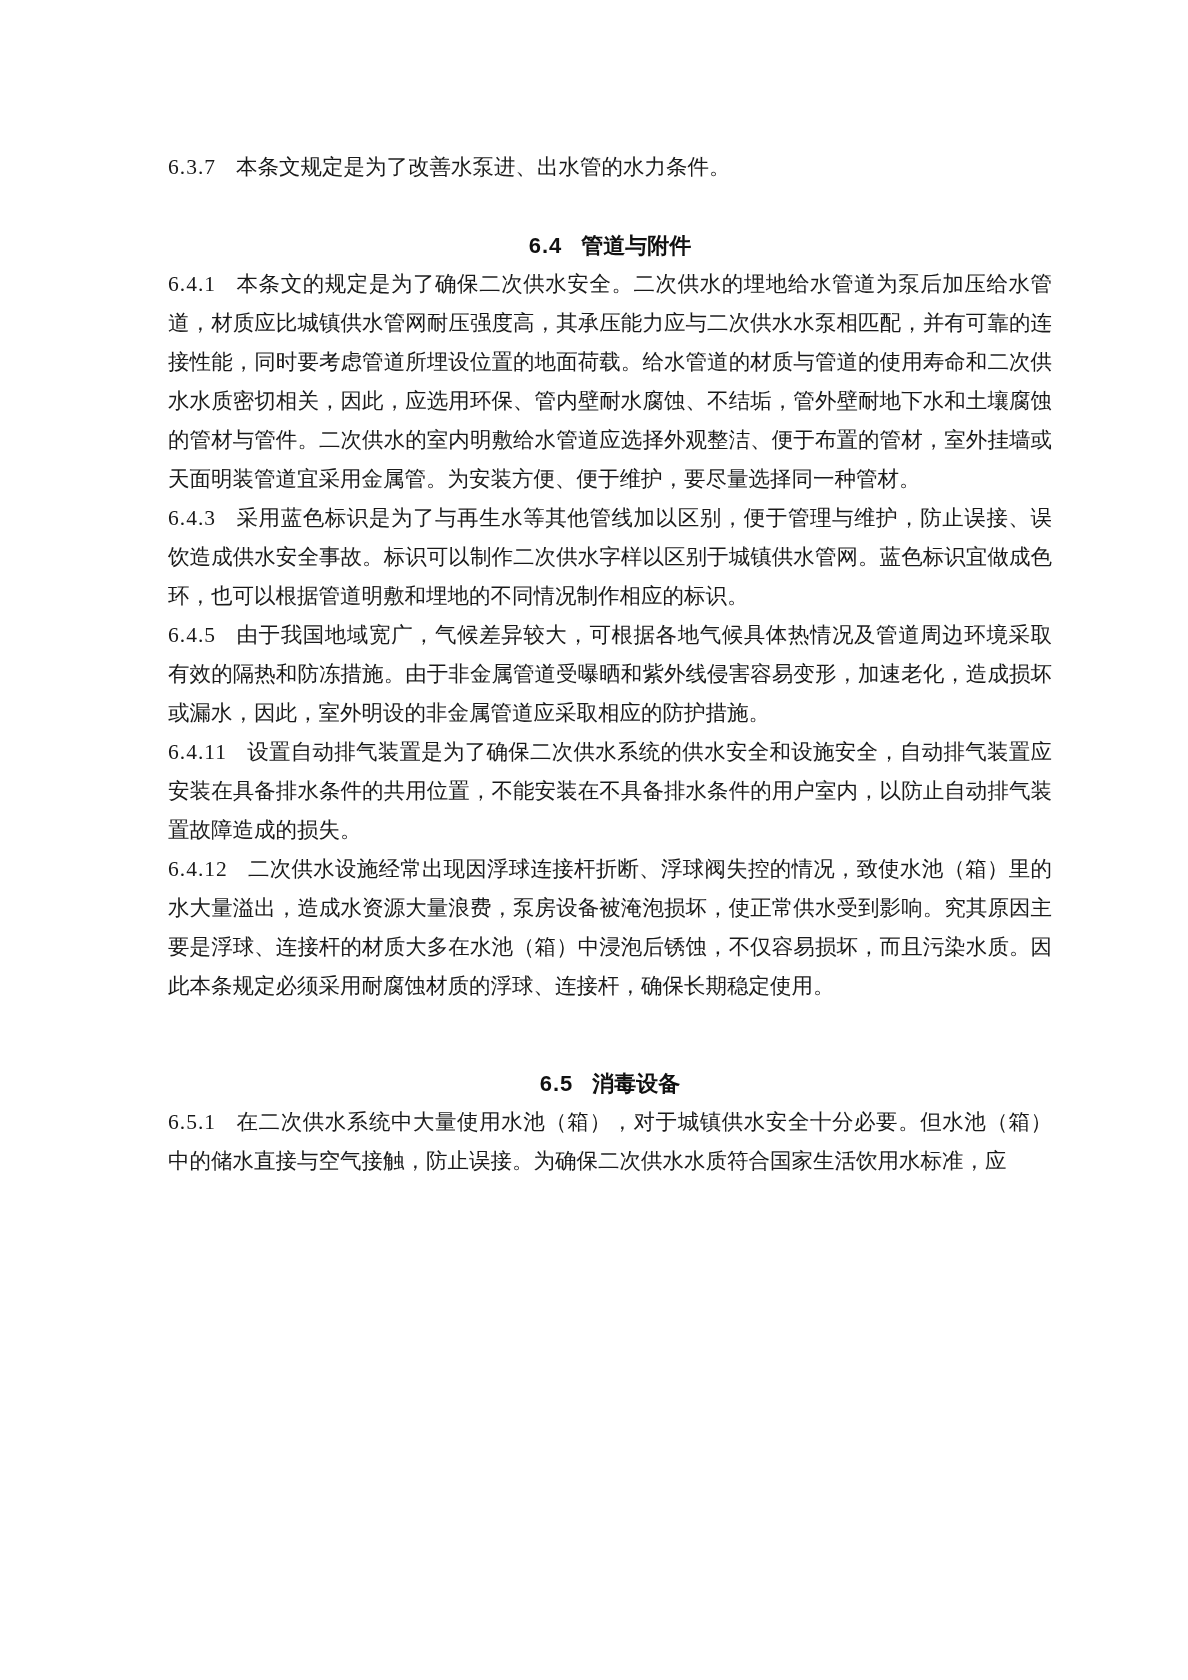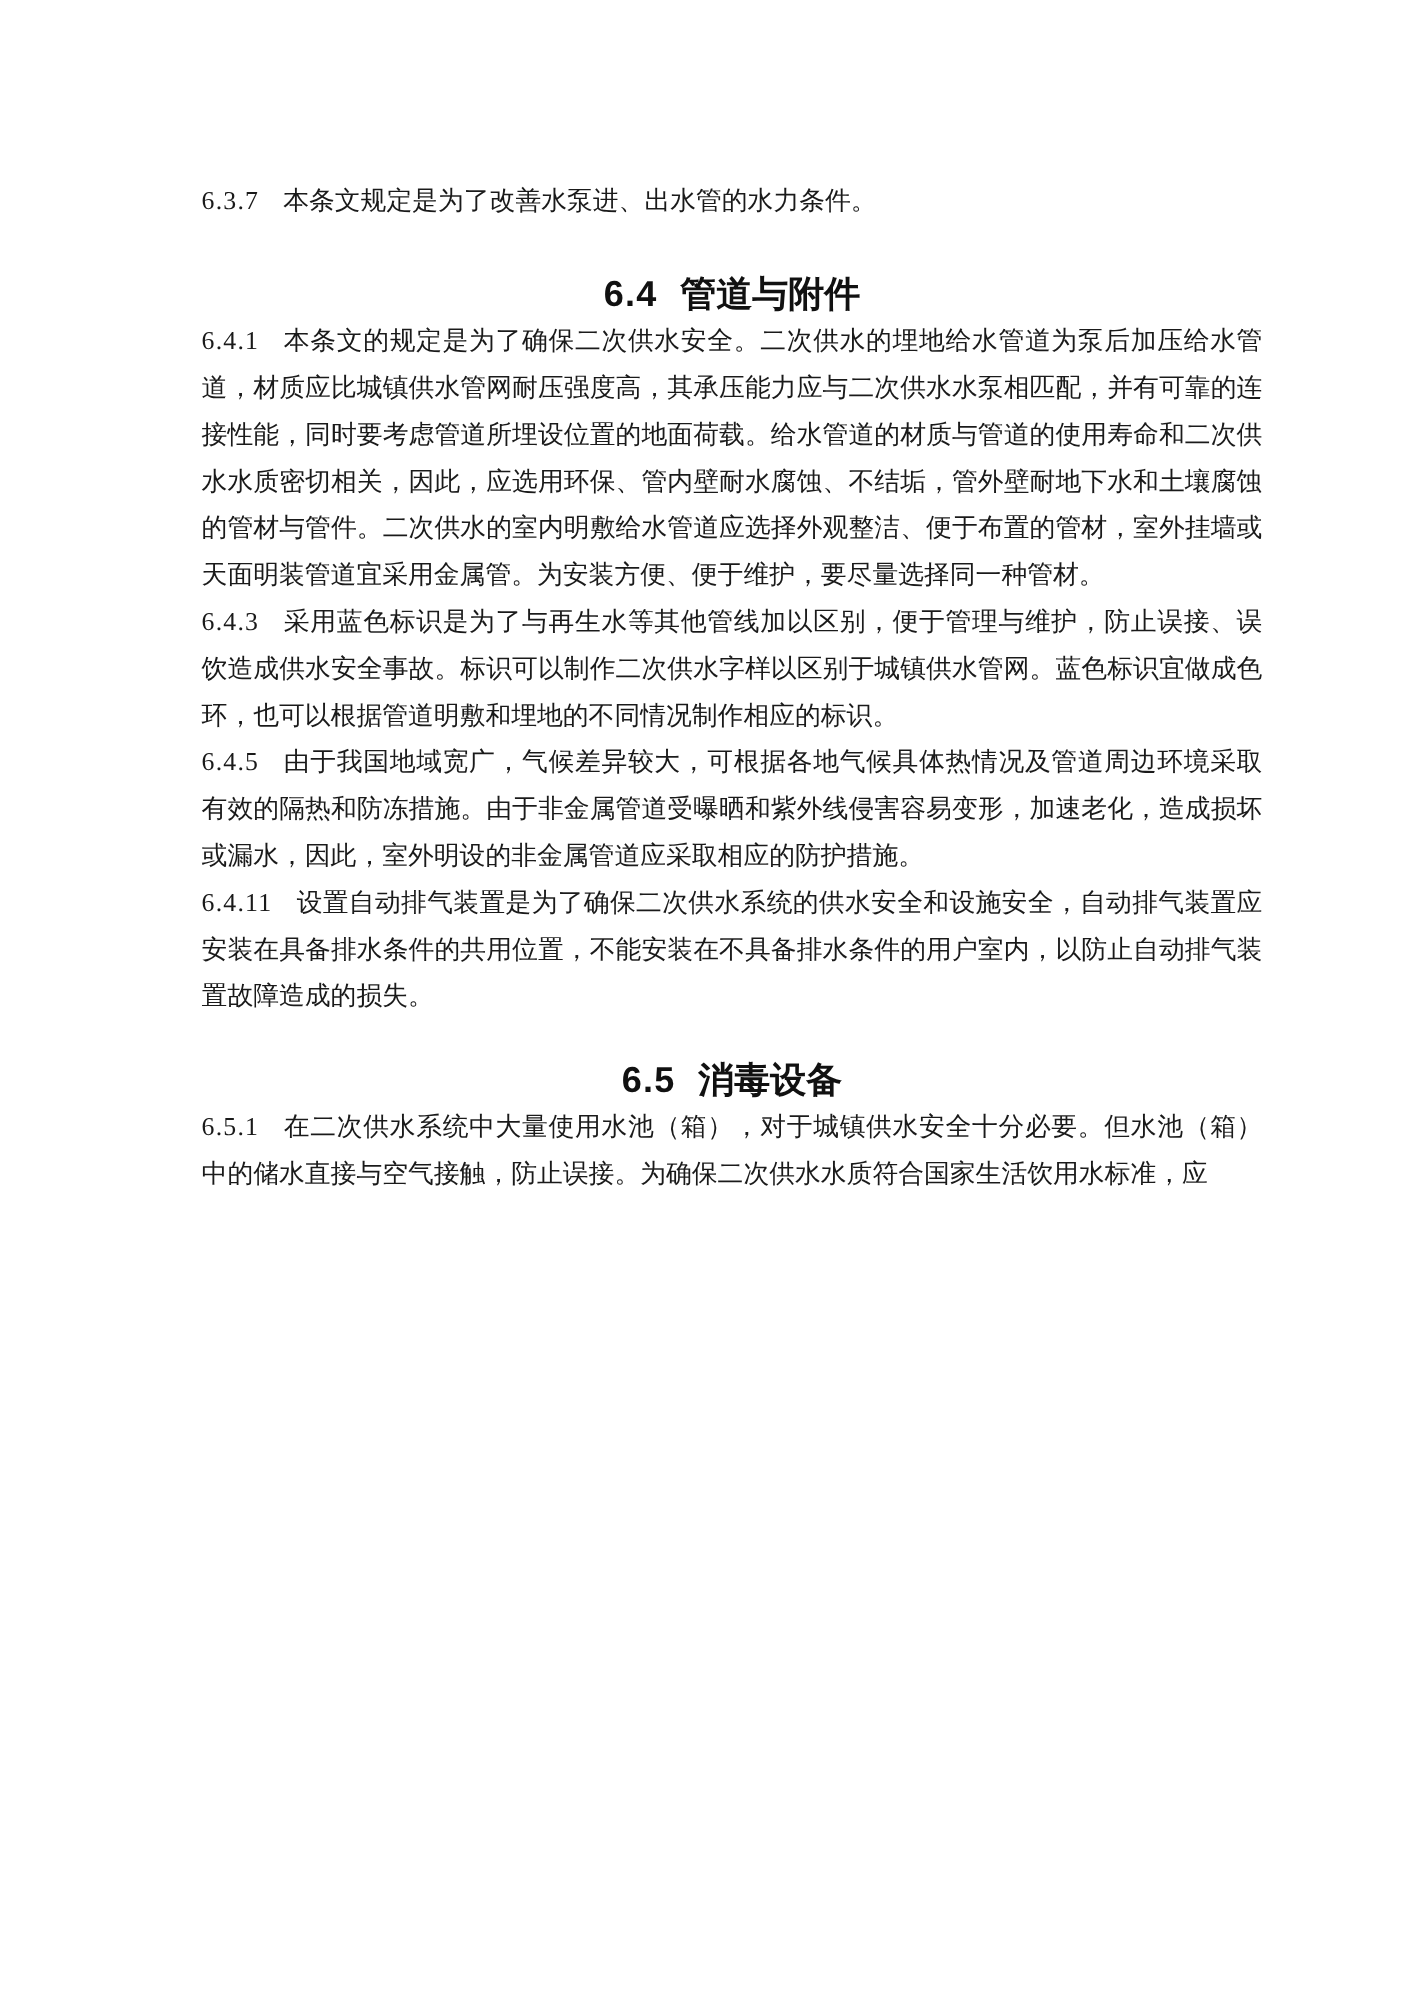--- a/index.html
+++ b/index.html
@@ -30,28 +30,28 @@
     text-justify: inter-ideograph;
   }
   p.clause .num {
     margin-right: 20px;
     letter-spacing: 1px;
     white-space: nowrap;
   }
   h2.sec-heading {
     margin: 39px 0 0 0;
     text-align: center;
-    font-size: 30px;
+    font-size: 22px;
     line-height: 39px;
     font-weight: 700;
     font-family: "Liberation Sans", "DejaVu Sans", sans-serif;
     color: #111111;
   }
   h2.sec-heading.second {
-    margin-top: 31px;
+    margin-top: 58px;
   }
   h2.sec-heading .hnum {
     margin-right: 19px;
     letter-spacing: 1px;
   }
   .footer {
     position: absolute;
     left: 0;
     right: 0;
     top: 1550px;
@@ -76,20 +76,21 @@
 
     <p class="clause"><span class="num">6.4.3</span><span class="txt">采用蓝色标识是为了与再生水等其他管线加以区别，便于管理与维护，防止误接、误饮造成供水安全事故。标识可以制作二次供水字样以区别于城镇供水管网。蓝色标识宜做成色环，也可以根据管道明敷和埋地的不同情况制作相应的标识。</span></p>
 
 
     <p class="clause"><span class="num">6.4.5</span><span class="txt">由于我国地域宽广，气候差异较大，可根据各地气候具体热情况及管道周边环境采取有效的隔热和防冻措施。由于非金属管道受曝晒和紫外线侵害容易变形，加速老化，造成损坏或漏水，因此，室外明设的非金属管道应采取相应的防护措施。</span></p>
 
 
 
     <p class="clause"><span class="num">6.4.11</span><span class="txt">设置自动排气装置是为了确保二次供水系统的供水安全和设施安全，自动排气装置应安装在具备排水条件的共用位置，不能安装在不具备排水条件的用户室内，以防止自动排气装置故障造成的损失。</span></p>
 
+    <p class="clause"><span class="num">6.4.12</span><span class="txt">二次供水设施经常出现因浮球连接杆折断、浮球阀失控的情况，致使水池（箱）里的水大量溢出，造成水资源大量浪费，泵房设备被淹泡损坏，使正常供水受到影响。究其原因主要是浮球、连接杆的材质大多在水池（箱）中浸泡后锈蚀，不仅容易损坏，而且污染水质。因此本条规定必须采用耐腐蚀材质的浮球、连接杆，确保长期稳定使用。</span></p>
 
     <h2 class="sec-heading second"><span class="hnum">6.5</span><span class="htitle">消毒设备</span></h2>
 
     <p class="clause"><span class="num">6.5.1</span><span class="txt">在二次供水系统中大量使用水池（箱），对于城镇供水安全十分必要。但水池（箱）中的储水直接与空气接触，防止误接。为确保二次供水水质符合国家生活饮用水标准，应</span></p>
 
   </div>
 
   <div class="footer">
     <span>32</span>
   </div>

